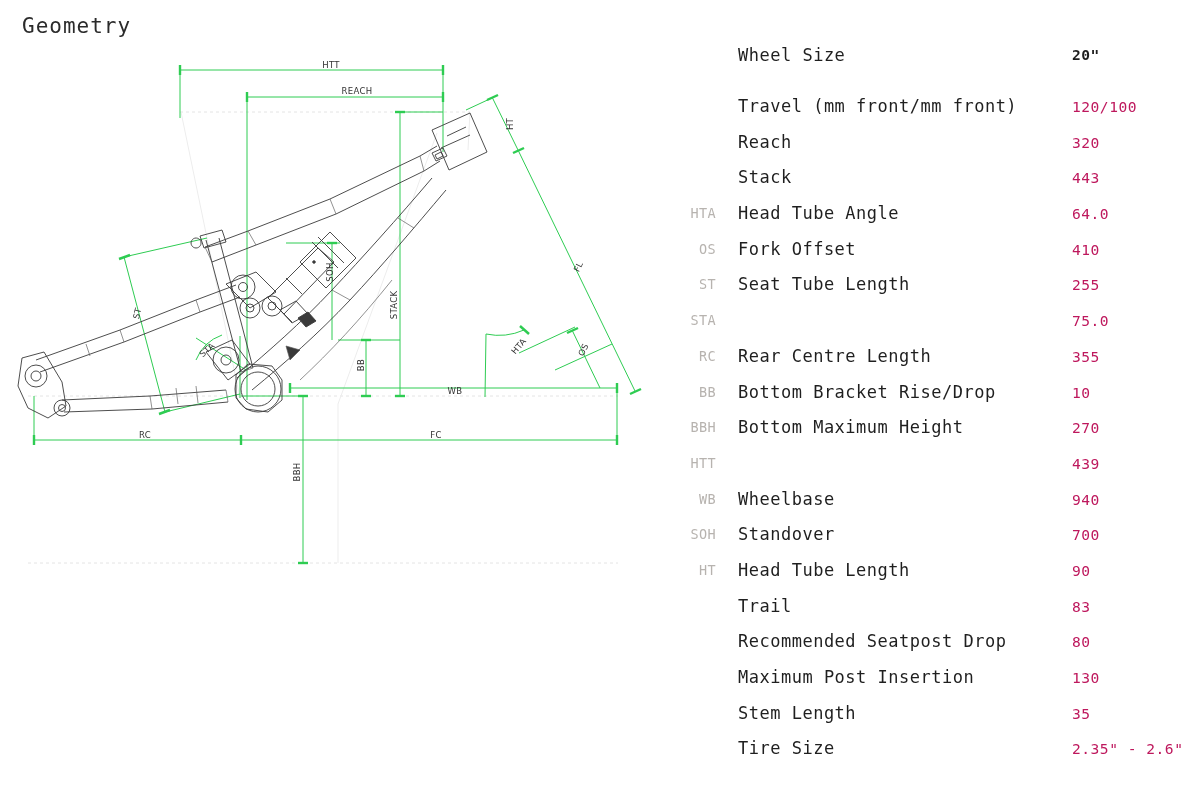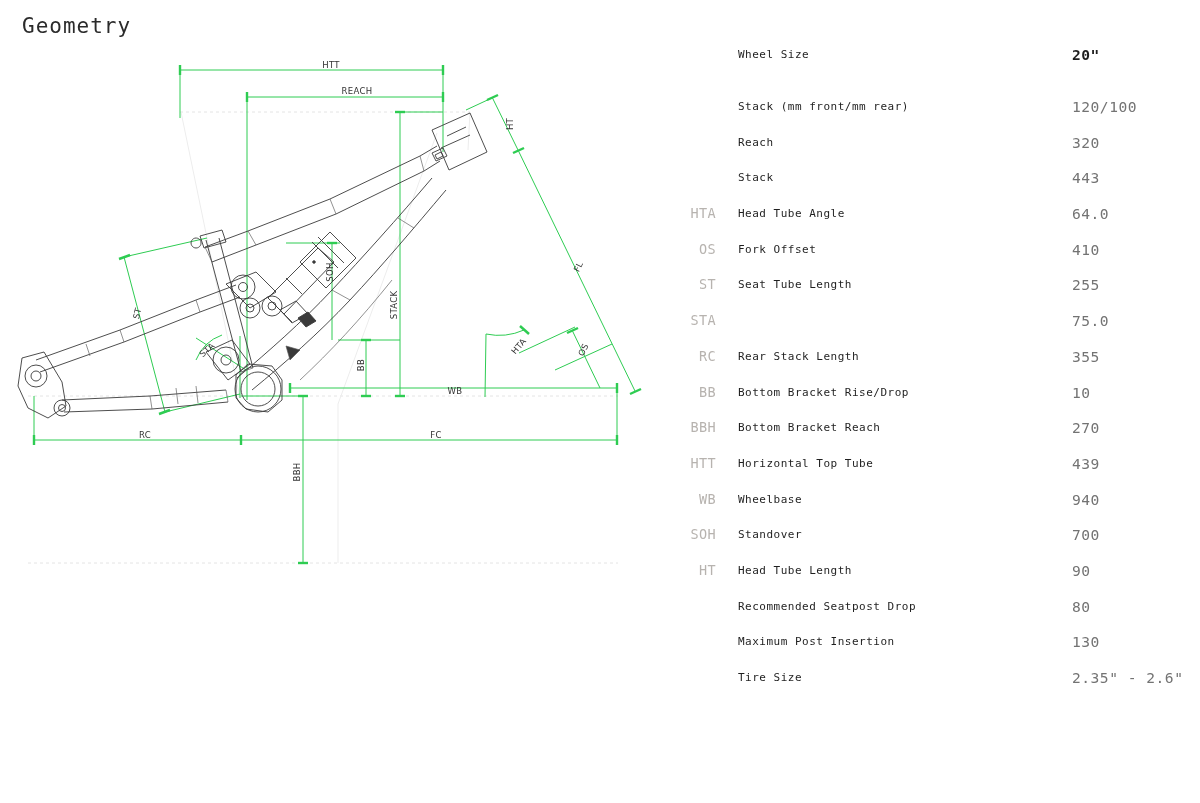--- a/index.html
+++ b/index.html
@@ -38,28 +38,28 @@
   .spec-row.is-header{height:55px;line-height:42px;}
   .abbr{
     position:absolute;left:0;top:0;width:46px;
     text-align:right;
     font-size:13.5px;
     color:#b7b3af;
     letter-spacing:0.4px;
   }
   .label{
     position:absolute;left:68px;top:0;
-    font-size:11px;
+    font-size:17px;
     color:#1f1f1f;
     letter-spacing:0.5px;
   }
   .value{
     position:absolute;left:402px;top:0;
     font-size:14.6px;
-    color:#737373;
+    color:#be185d;
     letter-spacing:0.5px;
   }
   .value.strong{color:#1f1f1f;font-weight:bold;}
 </style>
 </head>
 <body>
 
 <div id="page">
 
   <div id="page-title">Geometry</div>
@@ -259,21 +259,21 @@
   </div>
 
   <div id="spec-table">
       <div class="spec-row is-header">
         <div class="abbr"></div>
         <div class="label">Wheel Size</div>
         <div class="value strong">20"</div>
       </div>
       <div class="spec-row">
         <div class="abbr"></div>
-        <div class="label">Stack (mm front/mm rear)</div>
+        <div class="label">Travel (mm front/mm front)</div>
         <div class="value">120/100</div>
       </div>
       <div class="spec-row">
         <div class="abbr"></div>
         <div class="label">Reach</div>
         <div class="value">320</div>
       </div>
       <div class="spec-row">
         <div class="abbr"></div>
         <div class="label">Stack</div>
@@ -293,63 +293,72 @@
         <div class="abbr">ST</div>
         <div class="label">Seat Tube Length</div>
         <div class="value">255</div>
       </div>
       <div class="spec-row">
         <div class="abbr">STA</div>
         <div class="value">75.0</div>
       </div>
       <div class="spec-row">
         <div class="abbr">RC</div>
-        <div class="label">Rear Stack Length</div>
+        <div class="label">Rear Centre Length</div>
         <div class="value">355</div>
       </div>
       <div class="spec-row">
         <div class="abbr">BB</div>
         <div class="label">Bottom Bracket Rise/Drop</div>
         <div class="value">10</div>
       </div>
       <div class="spec-row">
         <div class="abbr">BBH</div>
-        <div class="label">Bottom Bracket Reach</div>
+        <div class="label">Bottom Maximum Height</div>
         <div class="value">270</div>
       </div>
       <div class="spec-row">
         <div class="abbr">HTT</div>
-        <div class="label">Horizontal Top Tube</div>
         <div class="value">439</div>
       </div>
       <div class="spec-row">
         <div class="abbr">WB</div>
         <div class="label">Wheelbase</div>
         <div class="value">940</div>
       </div>
       <div class="spec-row">
         <div class="abbr">SOH</div>
         <div class="label">Standover</div>
         <div class="value">700</div>
       </div>
       <div class="spec-row">
         <div class="abbr">HT</div>
         <div class="label">Head Tube Length</div>
         <div class="value">90</div>
       </div>
       <div class="spec-row">
         <div class="abbr"></div>
+        <div class="label">Trail</div>
+        <div class="value">83</div>
+      </div>
+      <div class="spec-row">
+        <div class="abbr"></div>
         <div class="label">Recommended Seatpost Drop</div>
         <div class="value">80</div>
       </div>
       <div class="spec-row">
         <div class="abbr"></div>
         <div class="label">Maximum Post Insertion</div>
         <div class="value">130</div>
       </div>
       <div class="spec-row">
         <div class="abbr"></div>
+        <div class="label">Stem Length</div>
+        <div class="value">35</div>
+      </div>
+      <div class="spec-row">
+        <div class="abbr"></div>
         <div class="label">Tire Size</div>
         <div class="value">2.35" - 2.6"</div>
       </div>
     </div>
 
 </div>
 
 </body></html>

